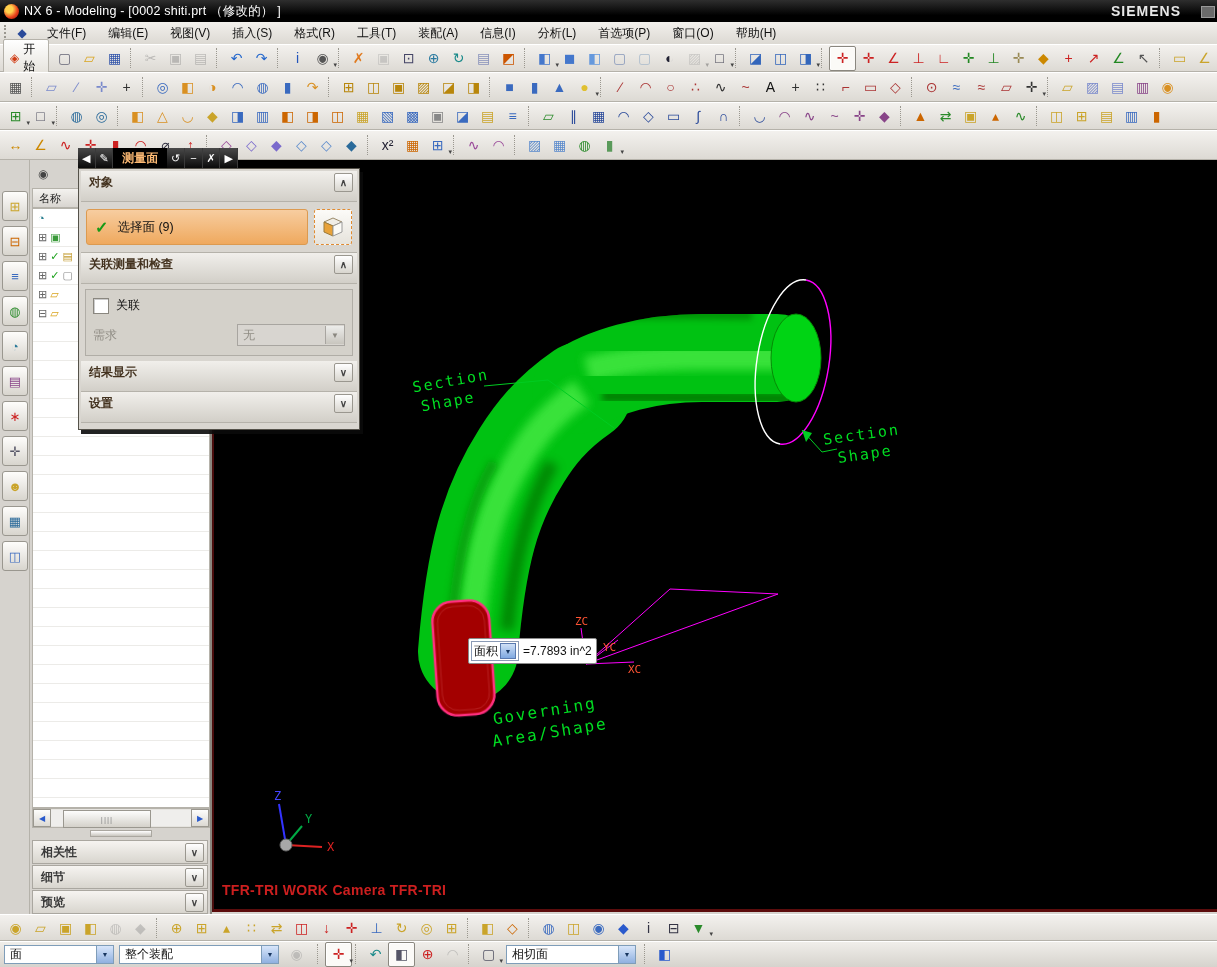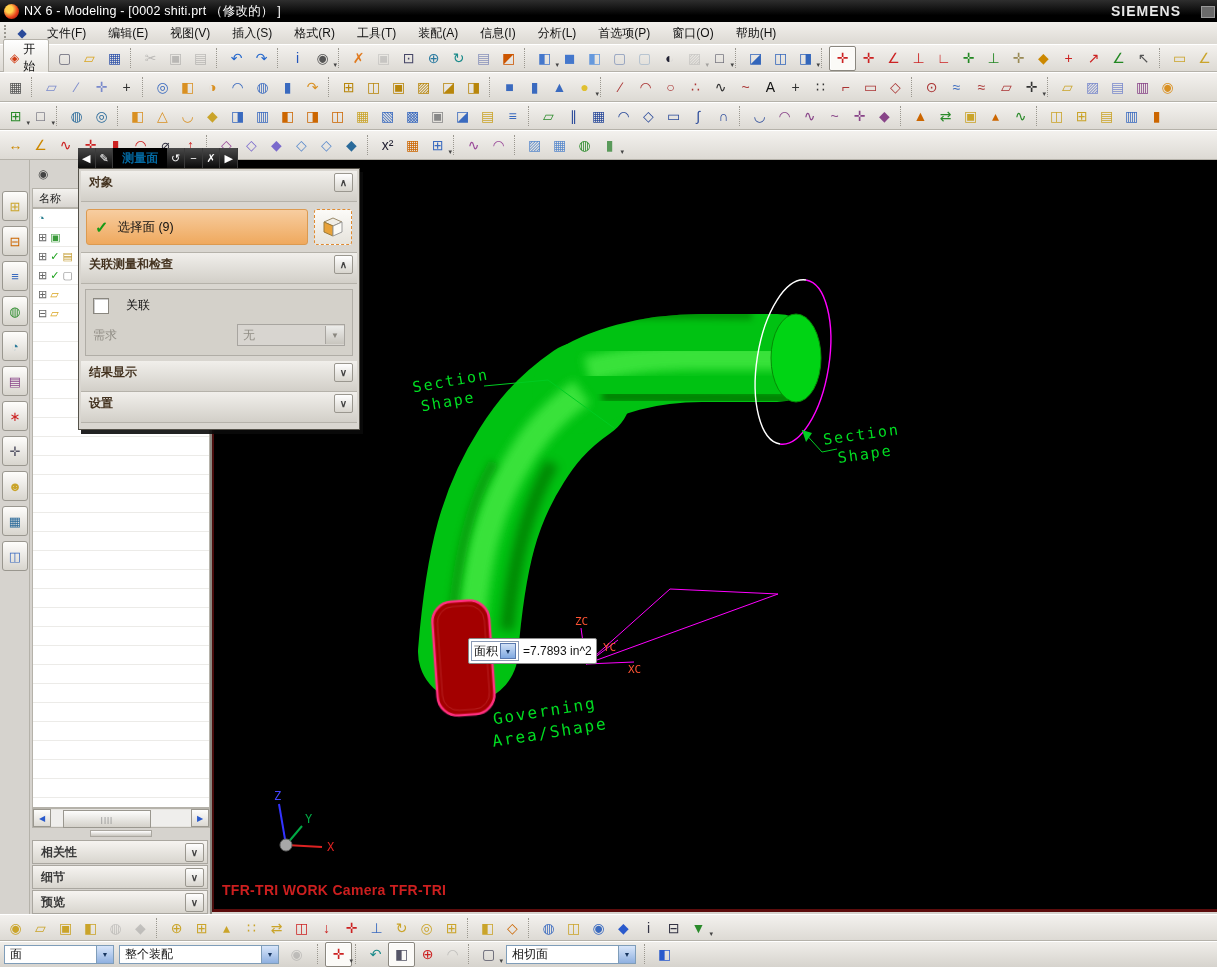--- a/index.html
+++ b/index.html
@@ -66,32 +66,32 @@
   .measurebox{position:absolute;left:254px;top:478px;height:22px;background:#fff;border:1px solid #8a8a8a;border-radius:2px;
               display:flex;align-items:center;padding:1px 4px 1px 2px;gap:4px;z-index:20;font-size:12px;color:#111}
   .mb-field{display:flex;align-items:center;gap:2px;border:1px solid #8a9ab5;background:#fff;padding:0 2px;height:18px}
   .mb-dd{width:14px;height:14px;background:linear-gradient(#cfe0f7,#7fa8e0);border:1px solid #5a7ab0;color:#17355f;
          font-size:7px;display:flex;align-items:center;justify-content:center}
   
   .dlg{position:absolute;left:78px;top:148px;width:282px;z-index:60}
   .dlg-strip{display:flex;height:20px;width:160px;background:#000}
   .db{width:19px;height:20px;display:flex;align-items:center;justify-content:center;color:#fff;
       background:linear-gradient(#4a4a4a,#0a0a0a);border-right:1px solid #3a3a3a;font-size:11px}
-  .dlg-title{padding:0 9px;color:#0369a1;font-weight:bold;display:flex;align-items:center;white-space:nowrap;background:#000}
+  .dlg-title{padding:0 9px;color:#fdba74;font-weight:bold;display:flex;align-items:center;white-space:nowrap;background:#000}
   .dlg-body{background:#d9d6d0;border:1px solid #55524a;box-shadow:3px 4px 0 rgba(10,10,10,.9);padding:2px 2px 6px 2px}
   .dsh{display:flex;justify-content:space-between;align-items:center;height:22px;padding:0 4px 8px 8px;
        background:linear-gradient(#f1efeb,#d2cfc8);border-bottom:1px solid #b5b2aa;font-weight:bold;color:#43321f}
   .selwrap{display:flex;align-items:center;gap:6px;padding:7px 5px;border-bottom:1px solid #b5b2aa;background:#d9d6d0}
   .selrow{flex:1;height:34px;background:linear-gradient(#f7cda0,#efa95e);border:1px solid #dc9a50;border-radius:3px;
           display:flex;align-items:center;gap:9px;padding:0 8px;font-size:12.5px}
   .checkmark{color:#169a16;font-weight:bold;font-size:16px}
   .cubebtn{width:36px;height:34px;background:linear-gradient(#fcfbf8,#e6e3dc);border:1px dashed #e08a30;border-radius:3px;
            display:flex;align-items:center;justify-content:center}
   .assocbox{margin:5px 4px;border:1px solid #b0ada6;background:#d4d1ca;padding:7px 7px 9px 7px}
-  .cbrow{display:flex;align-items:center;gap:17px;margin-bottom:10px}
+  .cbrow{display:flex;align-items:center;gap:7px;margin-bottom:10px}
   .cbox{width:14px;height:14px;background:#fff;border:1px solid #8a877f;box-shadow:inset 1px 1px 0 #ccc}
   .reqrow{display:flex;align-items:center;justify-content:space-between}
   .grayedtxt{color:#918e86}
   .ddfield{width:106px;height:20px;border:1px solid #a8a5a0;background:#d8d5d0;display:flex;align-items:center}
   .ddfield .dv{flex:1;padding:0 5px;color:#918e86}
   .ddbtn{width:18px;height:18px;background:linear-gradient(#ececea,#c8c5be);border-left:1px solid #a8a5a0;color:#8a8780;
          font-size:8px;display:flex;align-items:center;justify-content:center}
   .dlg-buttons{display:flex;justify-content:flex-end;gap:9px;padding:8px 13px 4px 0;background:#d9d6d0}
   .btn{min-width:52px;height:21px;border:1px solid #8a877f;border-radius:3px;background:linear-gradient(#fdfdfc,#d6d3cc);
        display:flex;align-items:center;justify-content:center;font-size:12px;box-shadow:1px 1px 0 rgba(0,0,0,.25)}

